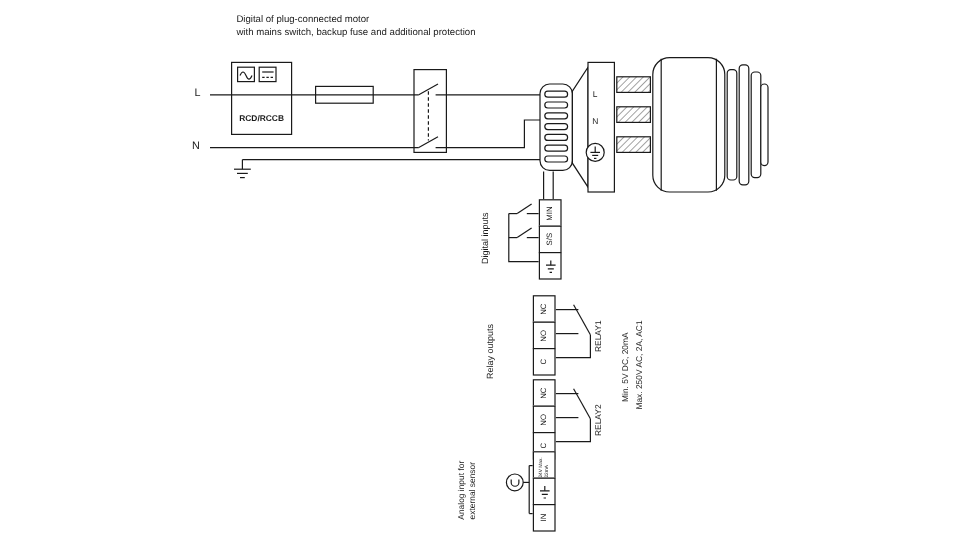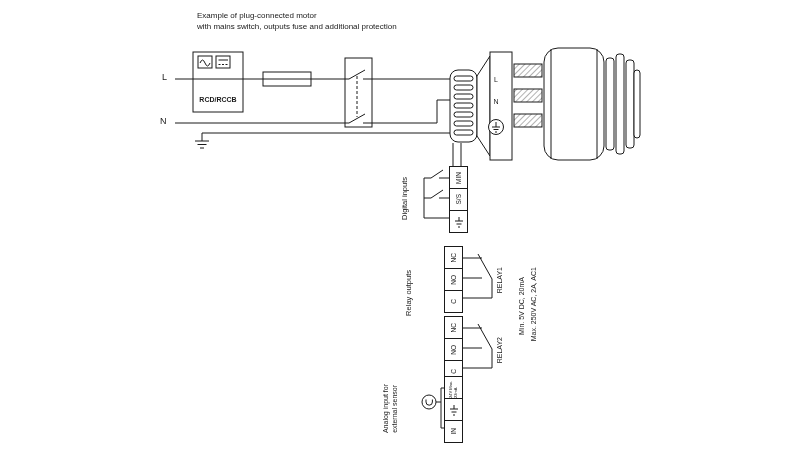--- a/index.html
+++ b/index.html
@@ -144,22 +144,22 @@
       <circle cx="429" cy="402" r="7" fill="#fff"></circle>
       <path d="M426,399.5 v2.5 a3.2,3.2 0 0 0 6.4,0 v-2.5"></path>
       <path d="M436,402 H441"></path>
       <path d="M441,388 V428"></path>
       <path d="M441,388 H444"></path>
       <path d="M441,428 H444"></path>
     </g>
   </svg>
 
   <div class="lbl title" style="left:197px; top:10px;">
-    <div>Example of plug-connected motor</div>
-    <div>with mains switch, outputs fuse and additional protection</div>
+    <div>Digital of plug-connected motor</div>
+    <div>with mains switch, backup fuse and additional protection</div>
   </div>
 
   <div class="lbl lineid" style="left:162px; top:72px;">L</div>
   <div class="lbl lineid" style="left:160px; top:116px;">N</div>
   <div class="lbl rcdlbl" style="left:194px; top:96px;">RCD/RCCB</div>
 
   <div class="lbl pluglbl" style="left:491px; top:76px;">L</div>
   <div class="lbl pluglbl" style="left:491px; top:98px;">N</div>
 
   <div class="vwrap" style="left:398px; top:167px; width:12px; height:62px;">

